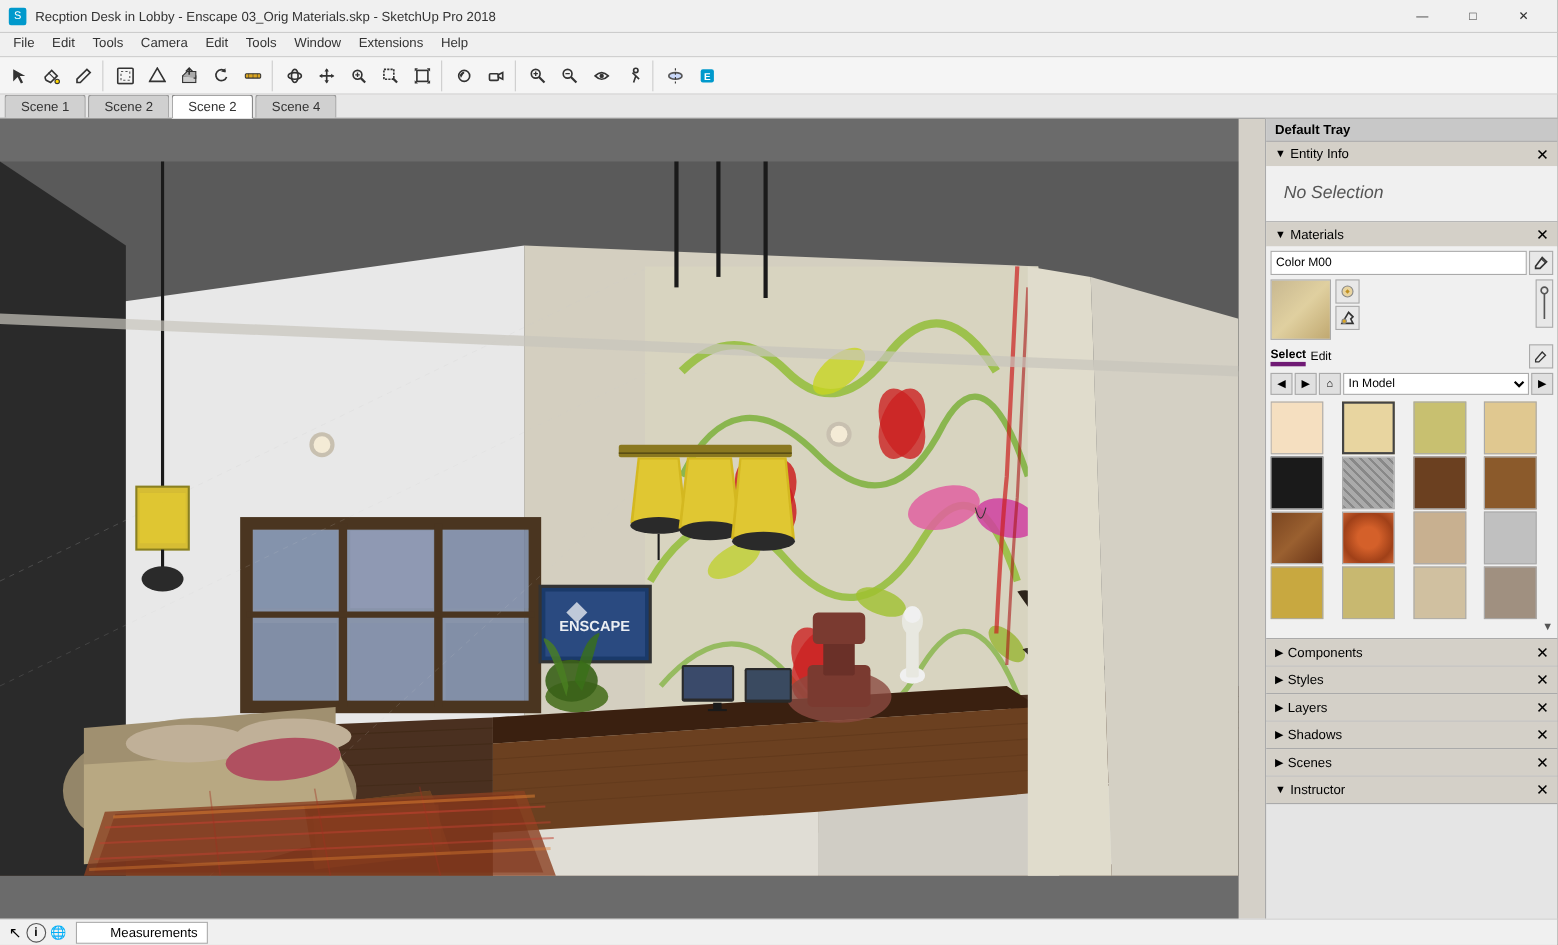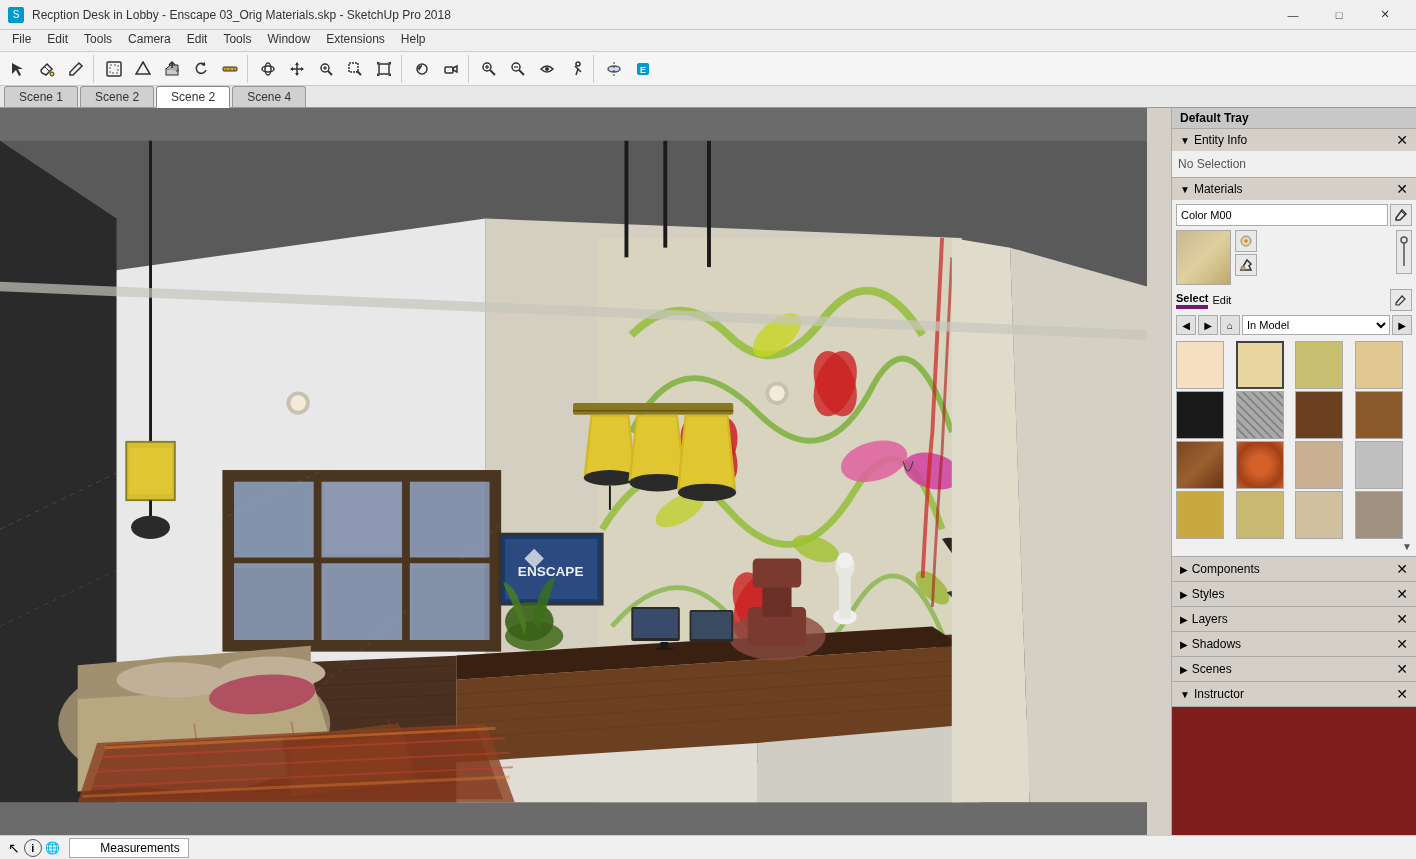--- a/index.html
+++ b/index.html
@@ -107,22 +107,22 @@
     
     #viewport {
       flex: 1;
       position: relative;
       overflow: hidden;
       background: #6b6b6b;
     }
 
     
     #right-panel {
-      width: 245px;
-      background: #7f1d1d;
+      width: 266px;
+      background: #e5e5e5;
       border-left: 1px solid #aaa;
       display: flex;
       flex-direction: column;
       overflow-y: auto;
       margin-left: 24px;
     }
 
     
     .tray-header {
       background: #c8c8c8;
@@ -145,23 +145,24 @@
       display: flex;
       align-items: center;
       cursor: pointer;
       user-select: none;
     }
     .panel-section-header .arrow { margin-right: 4px; font-size: 10px; }
     .panel-section-content { background: #f0f0f0; }
 
     
     .entity-info-content {
-      padding: 6px;
-      font-size: 12px;
+      padding: 16px;
+      font-size: 16px;
       color: #555;
+      font-style: italic;
     }
 
     
     .materials-content { padding: 4px; }
     .materials-name-row {
       display: flex;
       align-items: center;
       margin-bottom: 4px;
     }
     .materials-name-input {

